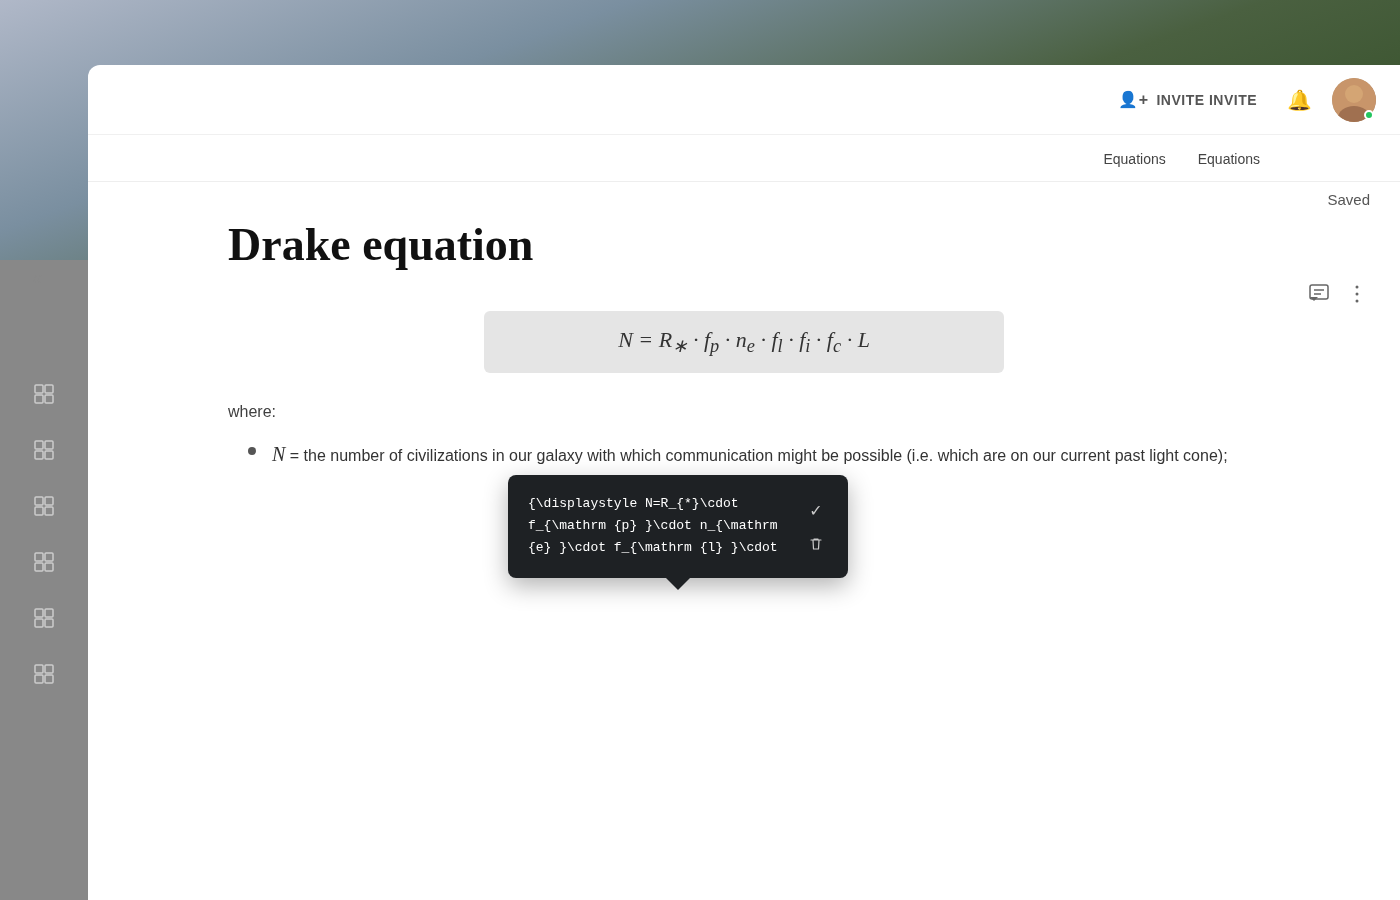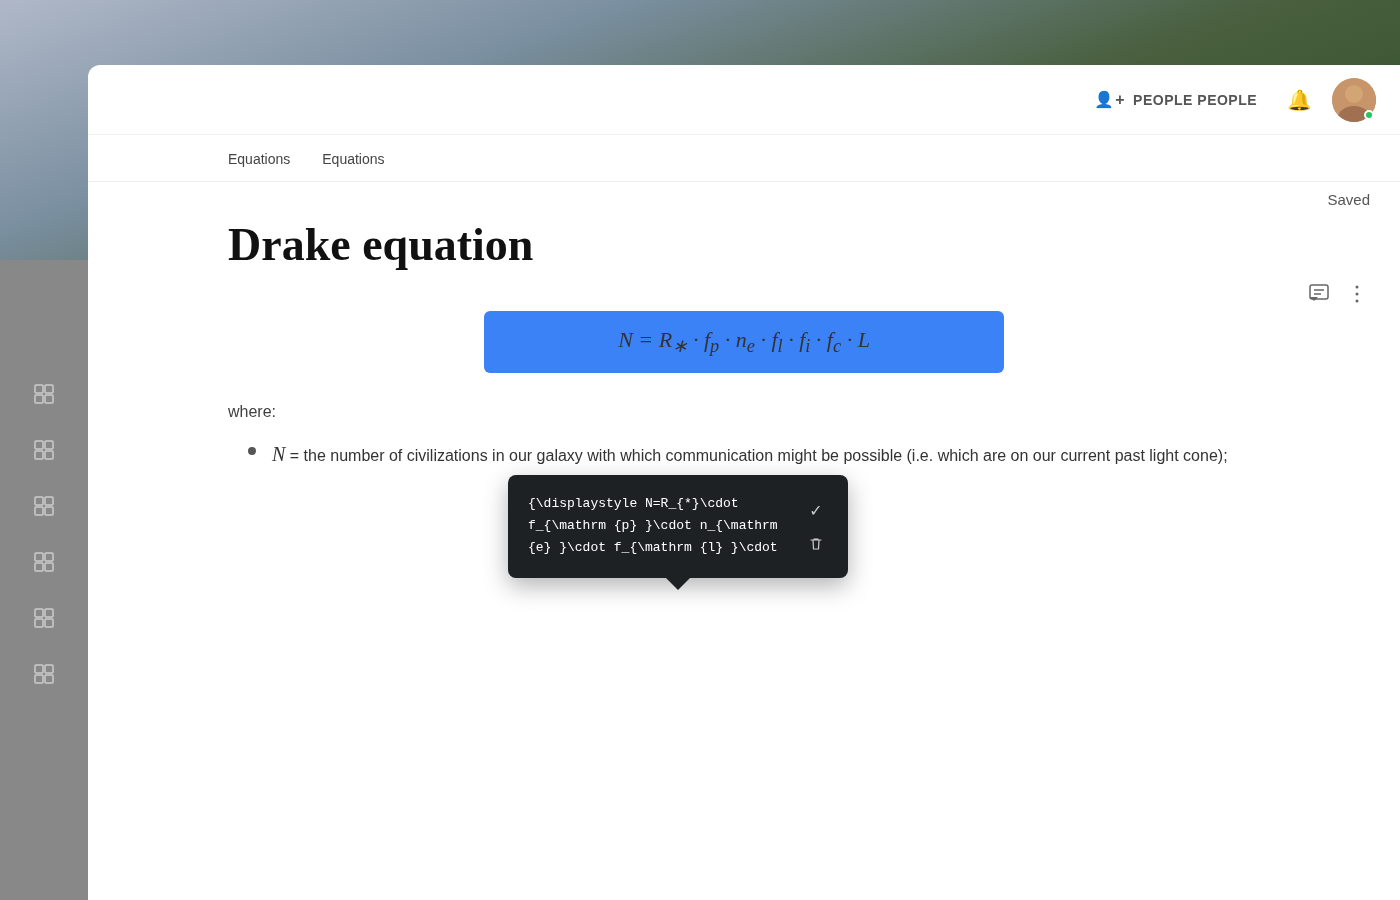--- a/index.html
+++ b/index.html
@@ -156,20 +156,21 @@
       overflow: hidden;
     }
 
     
     .tabs-bar {
       display: flex;
       align-items: center;
       padding: 16px 140px 0 140px;
       gap: 32px;
       border-bottom: 1px solid #eee;
+      justify-content: flex-end;
     }
 
     .tab {
       font-family: Arial, sans-serif;
       font-size: 14px;
       color: #444;
       padding-bottom: 12px;
       cursor: pointer;
       border-bottom: 2px solid transparent;
     }
@@ -266,21 +267,21 @@
       background: none;
       border: none;
       cursor: pointer;
       color: #ccc;
       font-size: 16px;
       padding: 4px;
     }
 
     
     .equation-block {
-      background: #3b82f6;
+      background: #e5e5e5;
       border-radius: 6px;
       padding: 16px 28px;
       margin: 0 auto 30px auto;
       text-align: center;
       max-width: 520px;
       font-style: italic;
       font-size: 22px;
       color: #333;
       font-family: 'Times New Roman', serif;
     }
@@ -322,21 +323,21 @@
   </style>
 </head>
 <body>
 
 <div class="bg-overlay"></div>
 
 <div class="header-bar">
   <div class="header-actions">
     <button class="invite-btn">
       <span class="invite-icon">👤+</span>
-      <span>PEOPLE PEOPLE</span>
+      <span>INVITE INVITE</span>
     </button>
     <span class="bell-icon">🔔</span>
     <div class="avatar-wrap">
       <div class="avatar">
         <svg width="44" height="44" viewBox="0 0 44 44" xmlns="http://www.w3.org/2000/svg">
           <circle cx="22" cy="22" r="22" fill="#c8956a"></circle>
           <circle cx="22" cy="16" r="9" fill="#d4a574"></circle>
           <ellipse cx="22" cy="40" rx="16" ry="12" fill="#a07050"></ellipse>
         </svg>
       </div>

